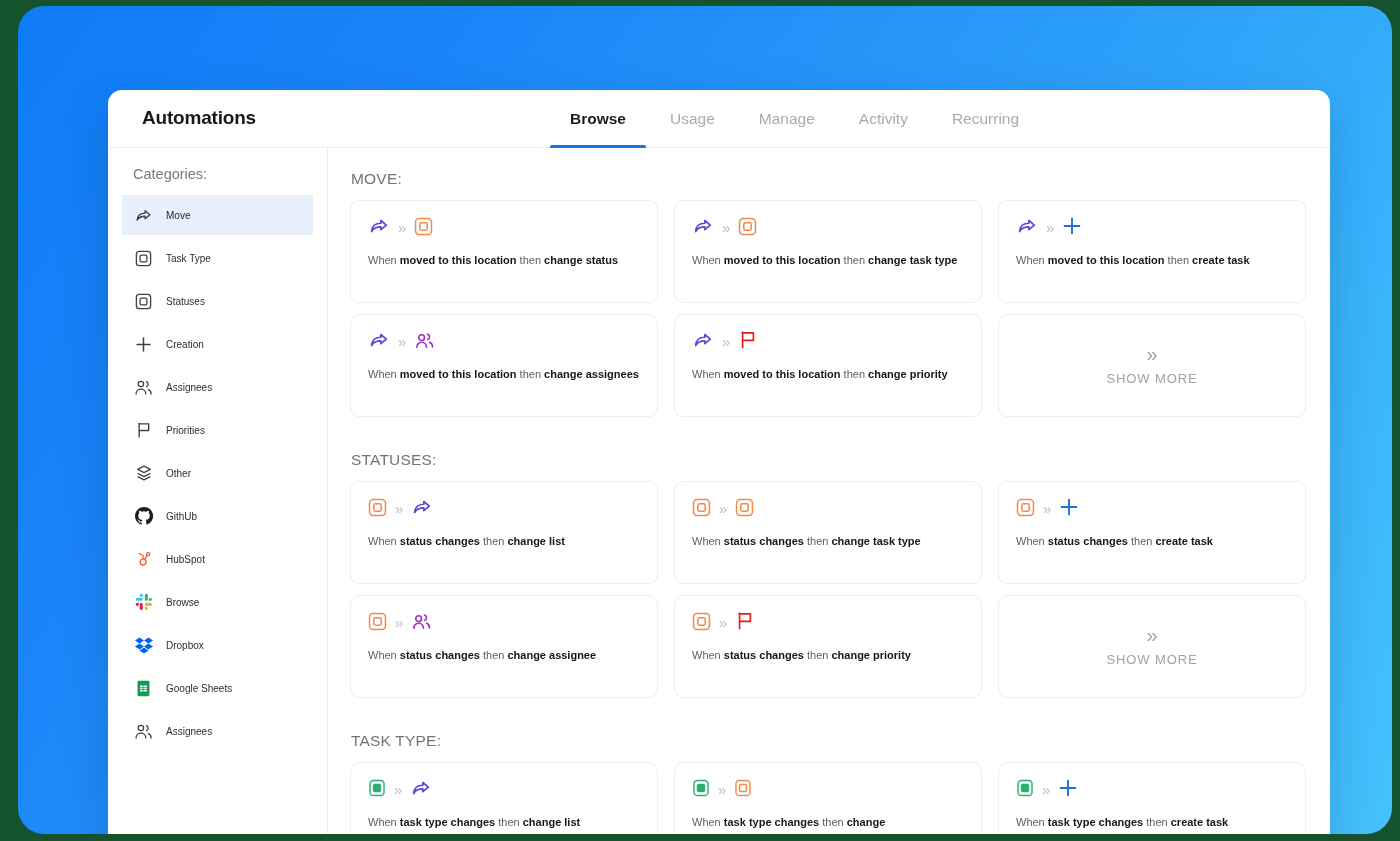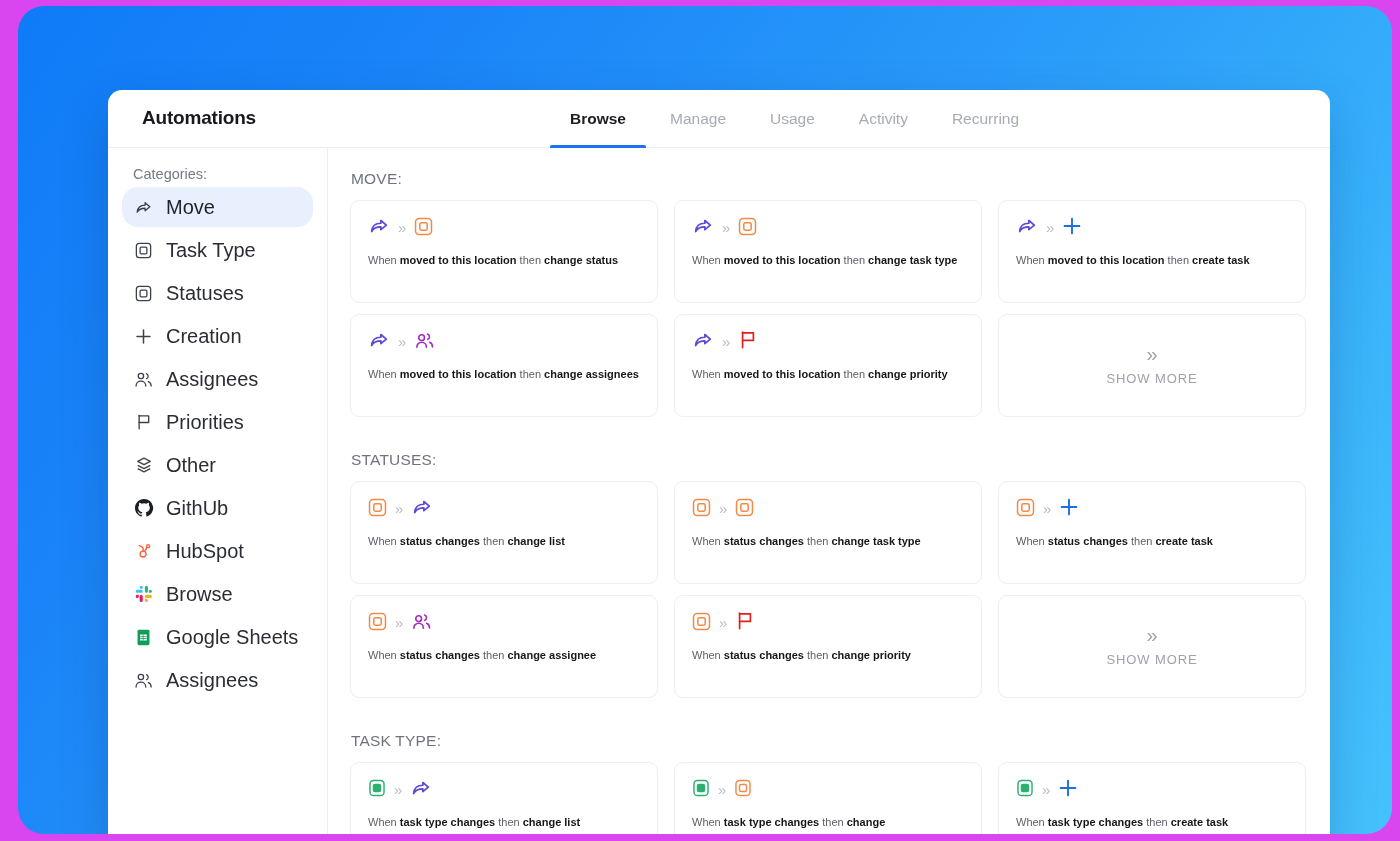--- a/index.html
+++ b/index.html
@@ -5,21 +5,21 @@
   * { box-sizing: border-box; margin: 0; padding: 0; }
   html, body {
     width: 1400px; height: 841px;
     overflow: hidden;
     font-family: "Liberation Sans", sans-serif;
     background: #000;
   }
   #stage {
     position: relative;
     width: 1400px; height: 841px;
-    background: #d946ef;
+    background: #14532d;
   }
   
   #backdrop {
     position: absolute;
     left: 18px; top: 6px;
     width: 1374px; height: 828px;
     border-radius: 26px;
     background: linear-gradient(125deg, #0f7bf7 0%, #1a84f8 22%, #2a9cf9 55%, #3ab4fb 80%, #45c2fd 100%);
     overflow: hidden;
   }
@@ -91,32 +91,32 @@
   .sidebar {
     width: 220px;
     min-width: 220px;
     border-right: 1px solid #eceef1;
     padding: 18px 0 0 0;
     overflow: hidden;
   }
   .side-group-label {
     font-size: 14.5px;
     color: #757a83;
-    padding: 0 0 4px 25px;
+    padding: 0 0 12px 25px;
   }
   .side-group-label.second { padding-top: 22px; }
   .side-item {
     display: flex;
     align-items: center;
     gap: 13px;
     height: 40px;
     margin: 1px 14px 3px 14px;
     padding: 8px 12px;
-    border-radius: 16px;
-    font-size: 20px;
+    border-radius: 0;
+    font-size: 10px;
     color: #2a2d33;
     cursor: pointer;
   }
   .side-item.active { background: #e8effd; color: #1f2329; }
   .side-item .ic {
     width: 19px; height: 19px;
     display: flex; align-items: center; justify-content: center;
     flex: 0 0 19px;
   }
   .side-item .ic svg { display: block; }
@@ -185,22 +185,22 @@
 
 <div id="stage">
   <div id="backdrop">
 
     <div id="panel">
 
       <div class="app-header">
         <div class="app-title">Automations</div>
         <div class="tabs">
           <div class="tab active">Browse</div>
+          <div class="tab">Usage</div>
           <div class="tab">Manage</div>
-          <div class="tab">Usage</div>
           <div class="tab">Activity</div>
           <div class="tab">Recurring</div>
         </div>
       </div>
 
       <div class="app-body">
 
         <div class="sidebar">
           <div class="side-group-label">Categories:</div>
 
@@ -302,20 +302,28 @@
               <svg width="18" height="18" viewBox="0 0 24 24">
                 <path fill="#e01e5a" d="M5.1 15.2a2.1 2.1 0 1 1-2.1-2.1h2.1v2.1zm1.1 0a2.1 2.1 0 0 1 4.2 0v5.3a2.1 2.1 0 1 1-4.2 0v-5.3z"></path>
                 <path fill="#36c5f0" d="M8.3 5.1a2.1 2.1 0 1 1 2.1-2.1v2.1H8.3zm0 1.1a2.1 2.1 0 0 1 0 4.2H3a2.1 2.1 0 1 1 0-4.2h5.3z"></path>
                 <path fill="#2eb67d" d="M18.4 8.3a2.1 2.1 0 1 1 2.1 2.1h-2.1V8.3zm-1.1 0a2.1 2.1 0 0 1-4.2 0V3a2.1 2.1 0 1 1 4.2 0v5.3z"></path>
                 <path fill="#ecb22e" d="M15.2 18.4a2.1 2.1 0 1 1-2.1 2.1v-2.1h2.1zm0-1.1a2.1 2.1 0 0 1 0-4.2h5.3a2.1 2.1 0 1 1 0 4.2h-5.3z"></path>
               </svg>
             </span>
             <span>Browse</span>
           </div>
 
+          <div class="side-item">
+            <span class="ic">
+              <svg width="18" height="18" viewBox="0 0 24 24" fill="#0061fe">
+                <path d="M6 2L0 6l6 4 6-4-6-4zm12 0l-6 4 6 4 6-4-6-4zM0 14l6 4 6-4-6-4-6 4zm18-4l-6 4 6 4 6-4-6-4zM6 19.2l6 4 6-4-6-3.8-6 3.8z"></path>
+              </svg>
+            </span>
+            <span>Dropbox</span>
+          </div>
 
           <div class="side-item">
             <span class="ic">
               <svg width="17" height="17" viewBox="0 0 20 20">
                 <rect x="3" y="1" width="14" height="18" rx="1.6" fill="#0f9d58"></rect>
                 <rect x="6" y="6.5" width="8" height="7" fill="#fff"></rect>
                 <path d="M6 9h8M6 11.2h8M9.6 6.5v7" stroke="#0f9d58" stroke-width="0.9"></path>
               </svg>
             </span>
             <span>Google Sheets</span>

